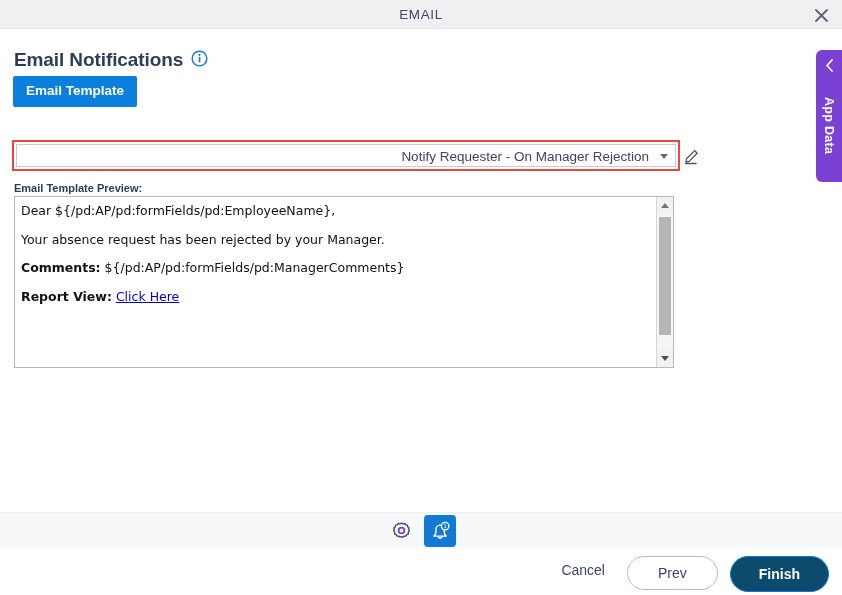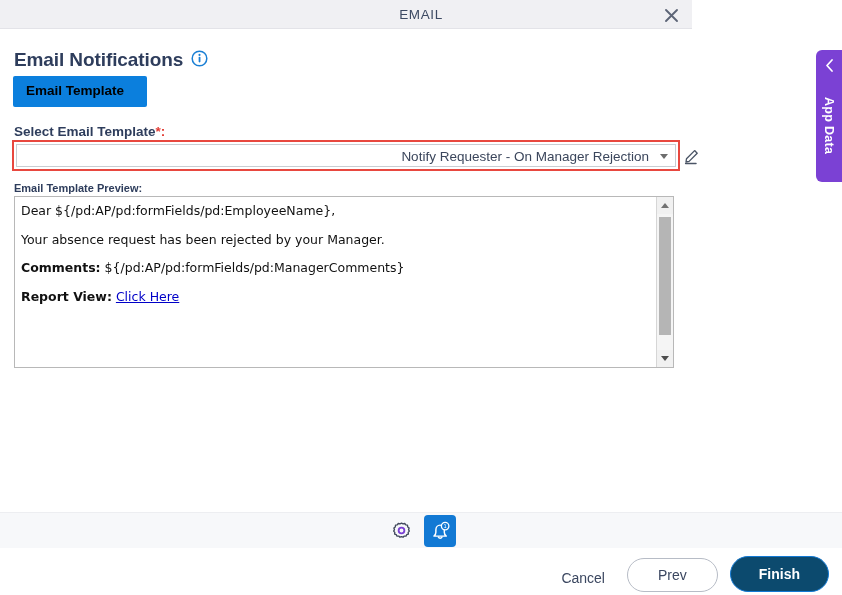--- a/index.html
+++ b/index.html
@@ -13,21 +13,21 @@
     font-family: "Liberation Sans", sans-serif;
     overflow: hidden;
     position: relative;
     color: #2f3b52;
   }
 
   
   .titlebar {
     position: absolute;
     left: 0; top: 0;
-    width: 692px; height: 29px;
+    width: 842px; height: 29px;
     background: #f0f0f3;
     border-bottom: 1px solid #e3e3e8;
     box-sizing: border-box;
   }
   .titlebar-text {
     position: absolute;
     left: 0; top: 0;
     width: 842px;
     line-height: 29px;
     text-align: center;
@@ -66,26 +66,26 @@
     font-weight: bold;
     color: #2e3d5c;
     letter-spacing: -0.1px;
   }
   .info-icon { display: block; cursor: pointer; }
 
   .tab-button {
     position: absolute;
     left: 13px; top: 47px;
     background: #0b7fdd;
-    color: #000000;
+    color: #ffffff;
     font-size: 13.5px;
     font-weight: bold;
     border: none;
     border-radius: 2px;
-    padding: 8px 23px 9px 13px;
+    padding: 8px 13px 9px 13px;
     cursor: pointer;
     font-family: "Liberation Sans", sans-serif;
     line-height: 1;
   }
 
   .field-label {
     position: absolute;
     left: 14px; top: 95px;
     font-size: 13.5px;
     font-weight: bold;
@@ -288,21 +288,21 @@
   .footer {
     position: absolute;
     left: 0; top: 548px;
     width: 842px; height: 47px;
     background: #ffffff;
   }
   .footer-actions {
     position: absolute;
     right: 13px; top: 8px;
     display: flex;
-    align-items: flex-end;
+    align-items: flex-start;
     gap: 12px;
   }
   .btn-cancel {
     background: none;
     border: none;
     font-size: 14px;
     color: #3b4760;
     cursor: pointer;
     padding: 6px 10px;
     font-family: "Liberation Sans", sans-serif;
@@ -349,23 +349,20 @@
       <svg width="17" height="17" viewBox="0 0 17 17" aria-hidden="true">
         <circle cx="8.5" cy="8.5" r="7.3" fill="#ffffff" stroke="#1a7fd4" stroke-width="1.5"></circle>
         <circle cx="8.5" cy="4.9" r="1.05" fill="#1a7fd4"></circle>
         <rect x="7.65" y="6.8" width="1.8" height="5.6" rx="0.8" fill="#1a7fd4"></rect>
       </svg>
     </span>
   </div>
 
   <button class="tab-button">Email Template</button>
 
-  <div class="field-label">
-    <span>Select Email Template</span><span class="req-star">*:</span>
-  </div>
 
   <div class="select-outline">
     <div class="select-box">
       <div class="select-value">Notify Requester - On Manager Rejection</div>
       <div class="select-caret"></div>
     </div>
   </div>
 
   <div class="edit-icon">
     <svg width="19" height="19" viewBox="0 0 19 19" aria-hidden="true">

